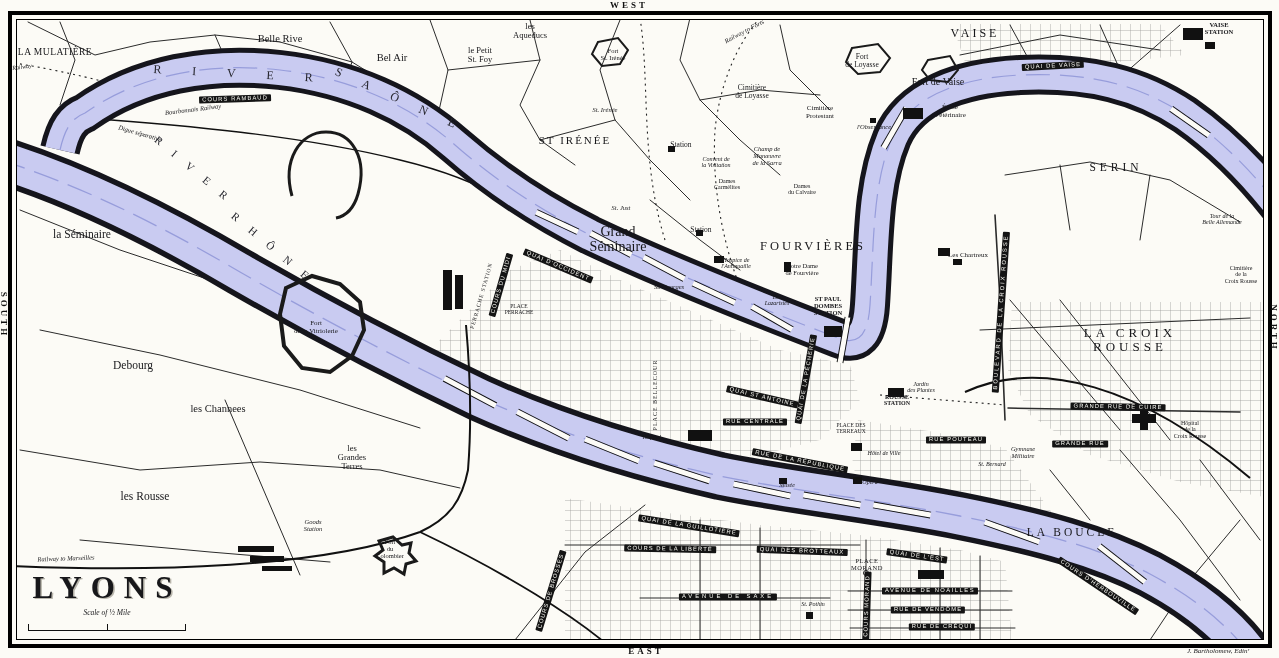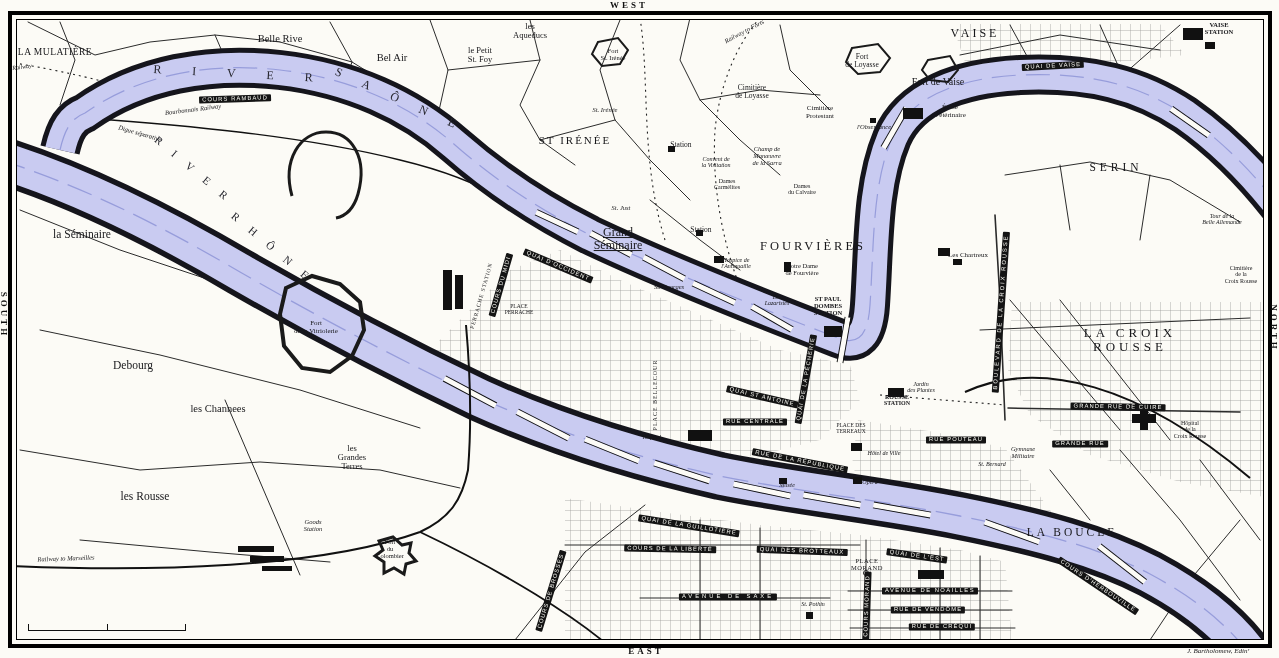--- a/index.html
+++ b/index.html
@@ -312,21 +312,21 @@
       <span class="lbl it" style="left: 716px; top: 162px; font-size: 6px; transform: translate(-50%, -50%) rotate(0deg);">Convent de
 la Visitation</span>
       <span class="lbl it" style="left: 767px; top: 156px; font-size: 6.5px; transform: translate(-50%, -50%) rotate(0deg);">Champ de
 Manœuvre
 de la Sarra</span>
       <span class="lbl " style="left: 727px; top: 184px; font-size: 6px; transform: translate(-50%, -50%) rotate(0deg);">Dames
 Carmélites</span>
       <span class="lbl " style="left: 802px; top: 189px; font-size: 6px; transform: translate(-50%, -50%) rotate(0deg);">Dames
 du Calvaire</span>
       <span class="lbl it" style="left: 621px; top: 208px; font-size: 6.5px; transform: translate(-50%, -50%) rotate(0deg);">St. Just</span>
-      <span class="lbl " style="left: 618px; top: 239px; font-size: 12px; transform: translate(-50%, -50%) rotate(0deg); text-decoration: underline;">Grand
+      <span class="lbl " style="left: 618px; top: 239px; font-size: 14px; transform: translate(-50%, -50%) rotate(0deg);">Grand
 Séminaire</span>
       <span class="lbl " style="left: 701px; top: 230px; font-size: 7.5px; transform: translate(-50%, -50%) rotate(0deg);">Station</span>
       <span class="lbl " style="left: 813px; top: 247px; font-size: 12.5px; letter-spacing: 3px; transform: translate(-50%, -50%) rotate(0deg); font-family: Liberation Serif, serif;">FOURVIÈRES</span>
       <span class="lbl " style="left: 802px; top: 269px; font-size: 6.5px; transform: translate(-50%, -50%) rotate(0deg);">Notre Dame
 de Fourvière</span>
       <span class="lbl it" style="left: 736px; top: 263px; font-size: 6px; transform: translate(-50%, -50%) rotate(0deg);">Hospice de
 l'Antiquaille</span>
       <span class="lbl it" style="left: 777px; top: 300px; font-size: 6px; transform: translate(-50%, -50%) rotate(0deg);">Les
 Lazaristes</span>
       <span class="lbl it" style="left: 669px; top: 287px; font-size: 6.5px; transform: translate(-50%, -50%) rotate(0deg);">St. Georges</span>
@@ -395,20 +395,24 @@
       <span class="lbl it" style="left: 813px; top: 604px; font-size: 6px; transform: translate(-50%, -50%) rotate(0deg);">St. Pothin</span>
       <span class="lbl " style="left: 1072px; top: 532px; font-size: 11.5px; letter-spacing: 3px; transform: translate(-50%, -50%) rotate(0deg);">LA BOUCLE</span>
       <span class="lbl rib" style="left: 1098px; top: 586px; transform: translate(-50%, -50%) rotate(34deg);">COURS D'HERBOUVILLE</span>
     </div>
 
   <span class="compass" style="left:629px;top:5px;transform:translate(-50%,-50%);">WEST</span>
   <span class="compass" style="left:646px;top:651px;transform:translate(-50%,-50%);">EAST</span>
   <span class="compass" style="left:4px;top:315px;transform:translate(-50%,-50%) rotate(90deg);">SOUTH</span>
   <span class="compass" style="left:1274px;top:328px;transform:translate(-50%,-50%) rotate(90deg);">NORTH</span>
 
+  <div class="title-block">
+    <div class="title-main">LYONS</div>
+    <div class="title-scale">Scale of ½ Mile</div>
+  </div>
   <div class="sbar">
     <i style="left:0;"></i>
       <i style="left:79px;"></i>
       <i style="left:157px;"></i>
   </div>
 
   <div class="attrib">J. Bartholomew, Edinʳ</div>
 
 </div>
 

